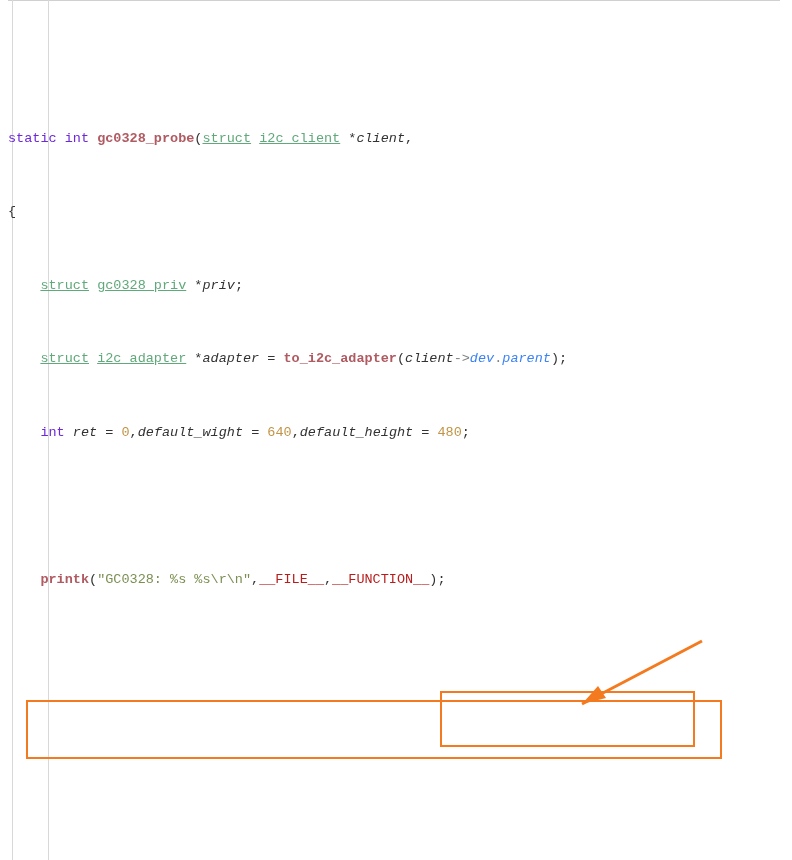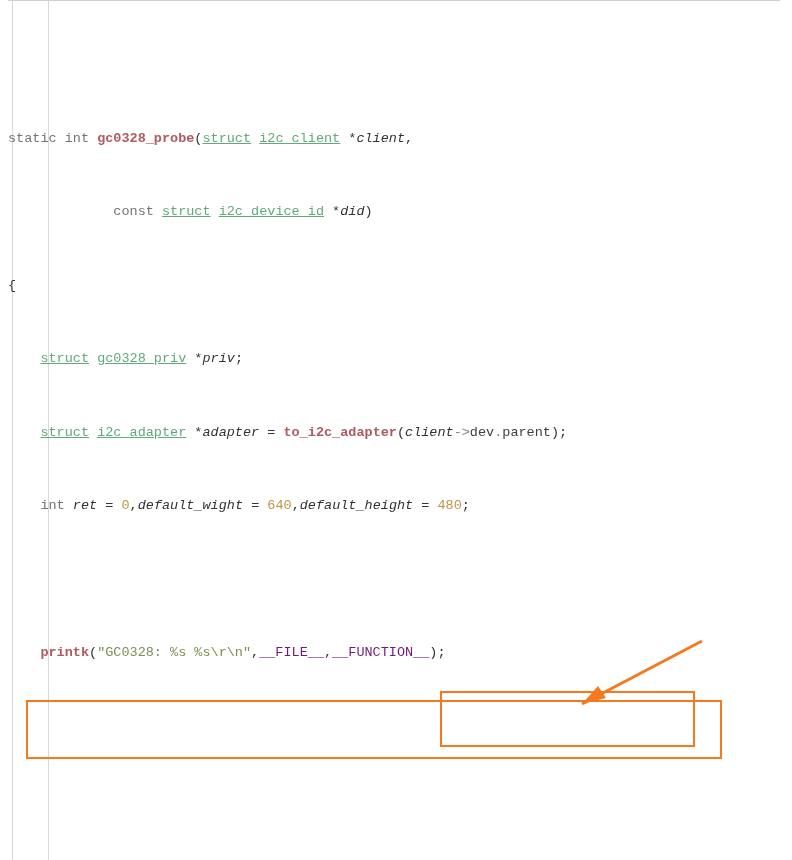--- a/index.html
+++ b/index.html
@@ -14,30 +14,30 @@
   .code-area {
     padding: 4px 0 20px 8px;
     line-height: 24.5px;
     white-space: pre;
     color: #333;
     position: relative;
   }
   .l { display:block; position:relative; }
 
   
-  .kw { color:#737373; }             
+  .kw { color:#6d28d9; }             
   .ty { color:#60a97a;text-decoration:underline; }             
   .fn { color:#b05a61; font-weight:bold;text-align:right; } 
   .str{ color:#7b8f51; }             
   .num{ color:#c29346; }             
   .id { color:#333;font-style:italic; }                
   .pun{ color:#333; }                
   .op { color:#808080; }             
-  .mem{ color:#404040; }             
-  .cst{ color:#701a75; }
+  .mem{ color:#3b82f6;font-style:italic; }             
+  .cst{ color:#b91c1c; }
 
   
   .guide {
     position:absolute;
     top:0; bottom:0;
     width:0;
     border-left:1px solid #d8d8d8;
     pointer-events:none;
   }
 
@@ -66,21 +66,20 @@
   }
 </style>
 </head>
 <body>
 
 <div class="code-area">
   <div class="guide" style="left:12px"></div>
   <div class="guide" style="left:48px"></div>
 
   <span class="l"><span class="kw">static</span> <span class="kw">int</span> <span class="fn">gc0328_probe</span><span class="pun">(</span><span class="ty">struct</span> <span class="ty">i2c_client</span> <span class="pun">*</span><span class="id">client</span><span class="pun">,</span></span>
-  <span class="l">             <span class="kw">const</span> <span class="ty">struct</span> <span class="ty">i2c_device_id</span> <span class="pun">*</span><span class="id">did</span><span class="pun">)</span></span>
   <span class="l"><span class="pun">{</span></span>
   <span class="l">    <span class="ty">struct</span> <span class="ty">gc0328_priv</span> <span class="pun">*</span><span class="id">priv</span><span class="pun">;</span></span>
   <span class="l">    <span class="ty">struct</span> <span class="ty">i2c_adapter</span> <span class="pun">*</span><span class="id">adapter</span> <span class="pun">=</span> <span class="fn">to_i2c_adapter</span><span class="pun">(</span><span class="id">client</span><span class="op">-&gt;</span><span class="mem">dev</span><span class="op">.</span><span class="mem">parent</span><span class="pun">);</span></span>
   <span class="l">    <span class="kw">int</span> <span class="id">ret</span> <span class="pun">=</span> <span class="num">0</span><span class="pun">,</span><span class="id">default_wight</span> <span class="pun">=</span> <span class="num">640</span><span class="pun">,</span><span class="id">default_height</span> <span class="pun">=</span> <span class="num">480</span><span class="pun">;</span></span>
   <span class="l"> </span>
   <span class="l">    <span class="fn">printk</span><span class="pun">(</span><span class="str">"GC0328: %s %s\r\n"</span><span class="pun">,</span><span class="cst">__FILE__</span><span class="pun">,</span><span class="cst">__FUNCTION__</span><span class="pun">);</span></span>
   <span class="l"> </span>
   
   
   

